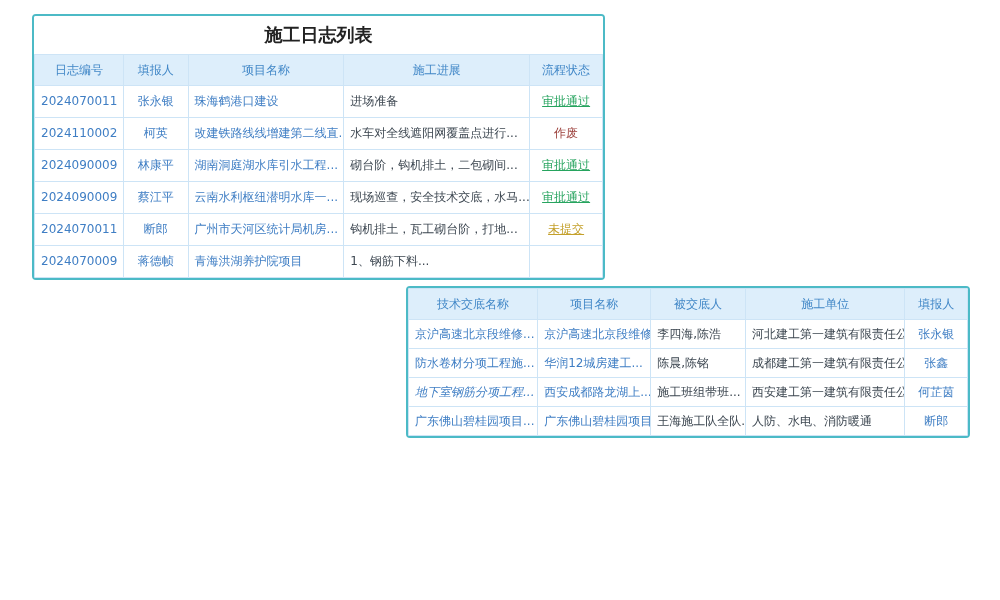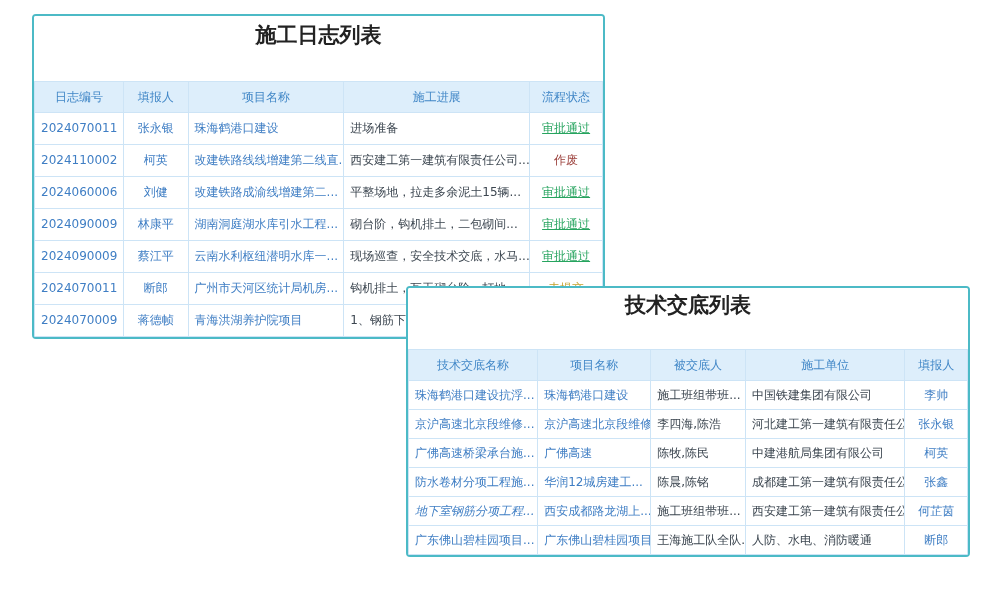--- a/index.html
+++ b/index.html
@@ -17,34 +17,33 @@
     border: 2px solid var(--panel-border, #4cbac6);
     border-radius: 4px;
     overflow: hidden;
   }
   .panel-log { left: 32px; top: 14px; width: 573px; z-index: 1; }
   .panel-disclosure { left: 406px; top: 286px; width: 564px; z-index: 2; }
 
   .panel-title {
     text-align: center;
     font-weight: bold;
-    font-size: 21px;
+    font-size: 18px;
     line-height: 18px;
     color: var(--title-text, #222222);
     padding: 10px 0;
     background: #ffffff;
   }
   .panel-disclosure .panel-title { padding: 8px 0; }
 
   table {
     width: 100%;
     border-collapse: collapse;
     table-layout: fixed;
     font-size: 12px;
-    margin-top: 27px;
   }
   th {
     background: var(--header-bg, #ddeefb);
     color: var(--header-text, #4187c7);
     font-weight: normal;
     font-size: 12px;
     line-height: 14px;
     padding: 8px 4px;
     border: 1px solid var(--row-border, #cde4f6);
     text-align: center;
@@ -87,29 +86,22 @@
           <td class="cell-link" style="text-align: center;">2024070011</td>
           <td class="cell-link" style="text-align: center;">张永银</td>
           <td class="cell-link" style="text-align: left;">珠海鹤港口建设</td>
           <td class="cell-plain" style="text-align: left;">进场准备</td>
           <td class="cell-approved" style="text-align: center;">审批通过</td>
         </tr>
         <tr>
           <td class="cell-link" style="">2024110002</td>
           <td class="cell-link" style="text-align: center;">柯英</td>
           <td class="cell-link" style="text-align: left;">改建铁路线线增建第二线直...</td>
-          <td class="cell-plain" style="text-align: left;">西安建工第一建筑有限责任公司...</td>
+          <td class="cell-plain" style="text-align: left;">水车对全线遮阳网覆盖点进行...</td>
           <td class="cell-void" style="text-align: center;">作废</td>
-        </tr>
-        <tr>
-          <td class="cell-link" style="text-align: center;">2024060006</td>
-          <td class="cell-link" style="text-align: center;">刘健</td>
-          <td class="cell-link" style="text-align: left;">改建铁路成渝线增建第二...</td>
-          <td class="cell-plain" style="text-align: left;">平整场地，拉走多余泥土15辆...</td>
-          <td class="cell-approved" style="text-align: center;">审批通过</td>
         </tr>
         <tr>
           <td class="cell-link" style="text-align: center;">2024090009</td>
           <td class="cell-link" style="text-align: center;">林康平</td>
           <td class="cell-link" style="text-align: left;">湖南洞庭湖水库引水工程...</td>
           <td class="cell-plain" style="text-align: left;">砌台阶，钩机排土，二包砌间...</td>
           <td class="cell-approved" style="text-align: center;">审批通过</td>
         </tr>
         <tr>
           <td class="cell-link" style="text-align: center;">2024090009</td>
@@ -130,52 +122,37 @@
           <td class="cell-link" style="text-align: center;">蒋德帧</td>
           <td class="cell-link" style="text-align: left;">青海洪湖养护院项目</td>
           <td class="cell-plain" style="text-align: left;">1、钢筋下料...</td>
           <td class="cell-plain" style="text-align: center;"></td>
         </tr>
       </tbody>
   </table>
 </div>
 
 <div class="panel panel-disclosure">
-  <div class="panel-title">技术交底列表</div>
   <table>
     <thead>
         <tr>
           <th style="width: 128px;">技术交底名称</th>
           <th style="width: 112px;">项目名称</th>
           <th style="width: 94px;">被交底人</th>
           <th style="width: 158px;">施工单位</th>
           <th style="width: 62px;">填报人</th>
         </tr>
       </thead>
     <tbody>
         <tr>
-          <td class="cell-link" style="text-align: left;">珠海鹤港口建设抗浮...</td>
-          <td class="cell-link" style="text-align: left;">珠海鹤港口建设</td>
-          <td class="cell-plain" style="text-align: left;">施工班组带班...</td>
-          <td class="cell-plain" style="text-align: left;">中国铁建集团有限公司</td>
-          <td class="cell-link" style="text-align: center;">李帅</td>
-        </tr>
-        <tr>
           <td class="cell-link" style="text-align: left;">京沪高速北京段维修...</td>
           <td class="cell-link" style="text-align: left;">京沪高速北京段维修</td>
           <td class="cell-plain" style="text-align: left;">李四海,陈浩</td>
           <td class="cell-plain" style="text-align: left;">河北建工第一建筑有限责任公司</td>
           <td class="cell-link" style="text-align: center;">张永银</td>
-        </tr>
-        <tr>
-          <td class="cell-link" style="text-align: left;">广佛高速桥梁承台施...</td>
-          <td class="cell-link" style="text-align: left;">广佛高速</td>
-          <td class="cell-plain" style="text-align: left;">陈牧,陈民</td>
-          <td class="cell-plain" style="text-align: left;">中建港航局集团有限公司</td>
-          <td class="cell-link" style="text-align: center;">柯英</td>
         </tr>
         <tr>
           <td class="cell-link" style="text-align: left;">防水卷材分项工程施...</td>
           <td class="cell-link" style="text-align: left;">华润12城房建工...</td>
           <td class="cell-plain" style="text-align: left;">陈晨,陈铭</td>
           <td class="cell-plain" style="text-align: left;">成都建工第一建筑有限责任公司</td>
           <td class="cell-link" style="text-align: center;">张鑫</td>
         </tr>
         <tr>
           <td class="cell-link" style="text-align: left; font-style: italic;">地下室钢筋分项工程...</td>

